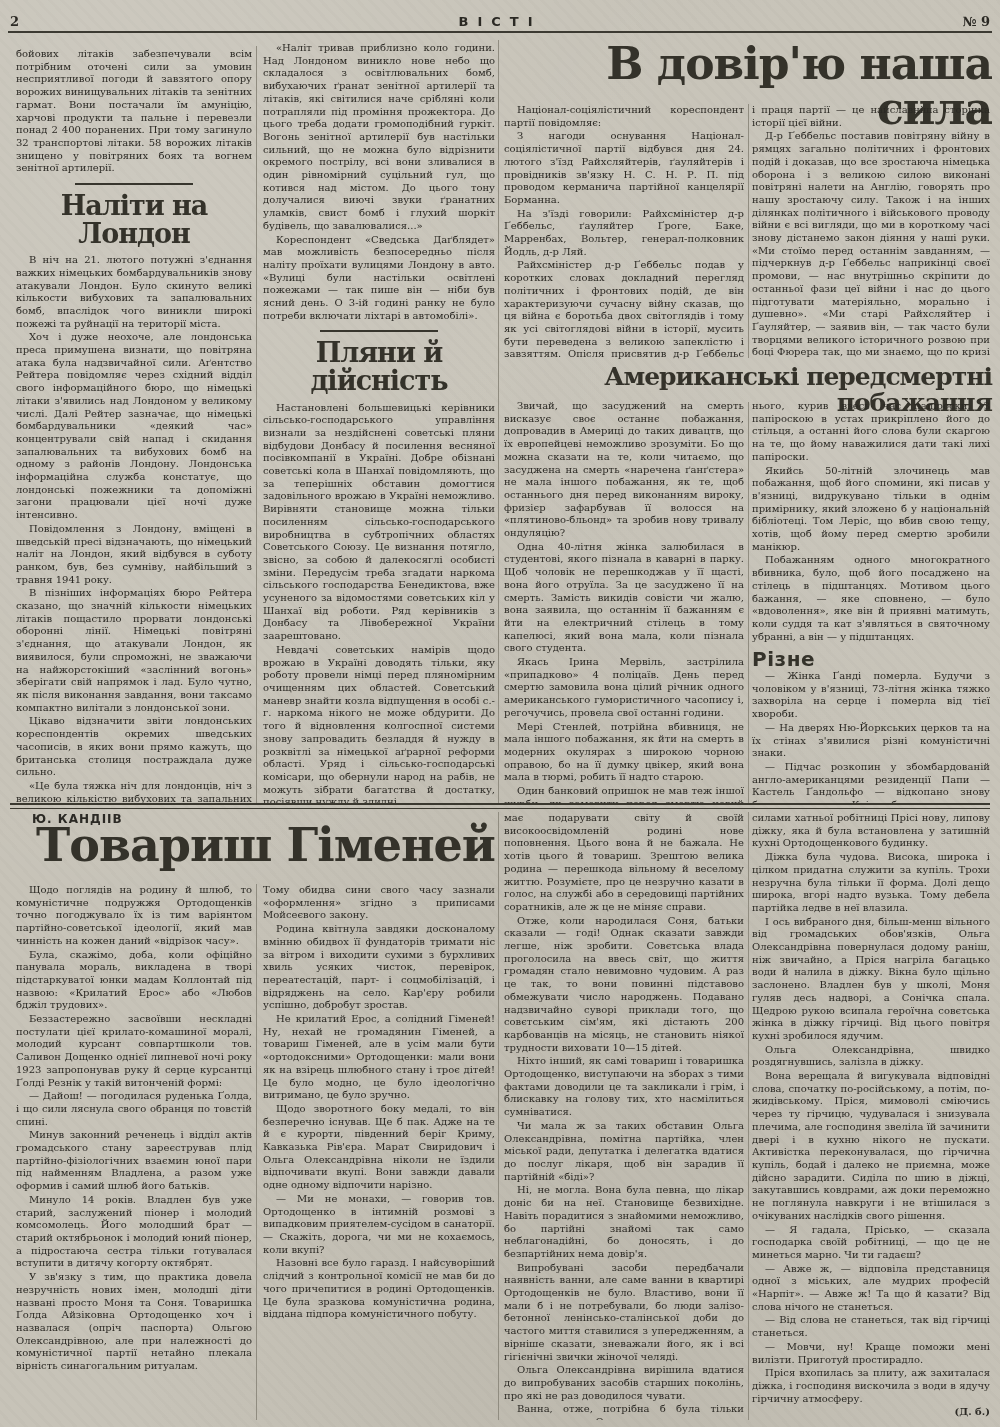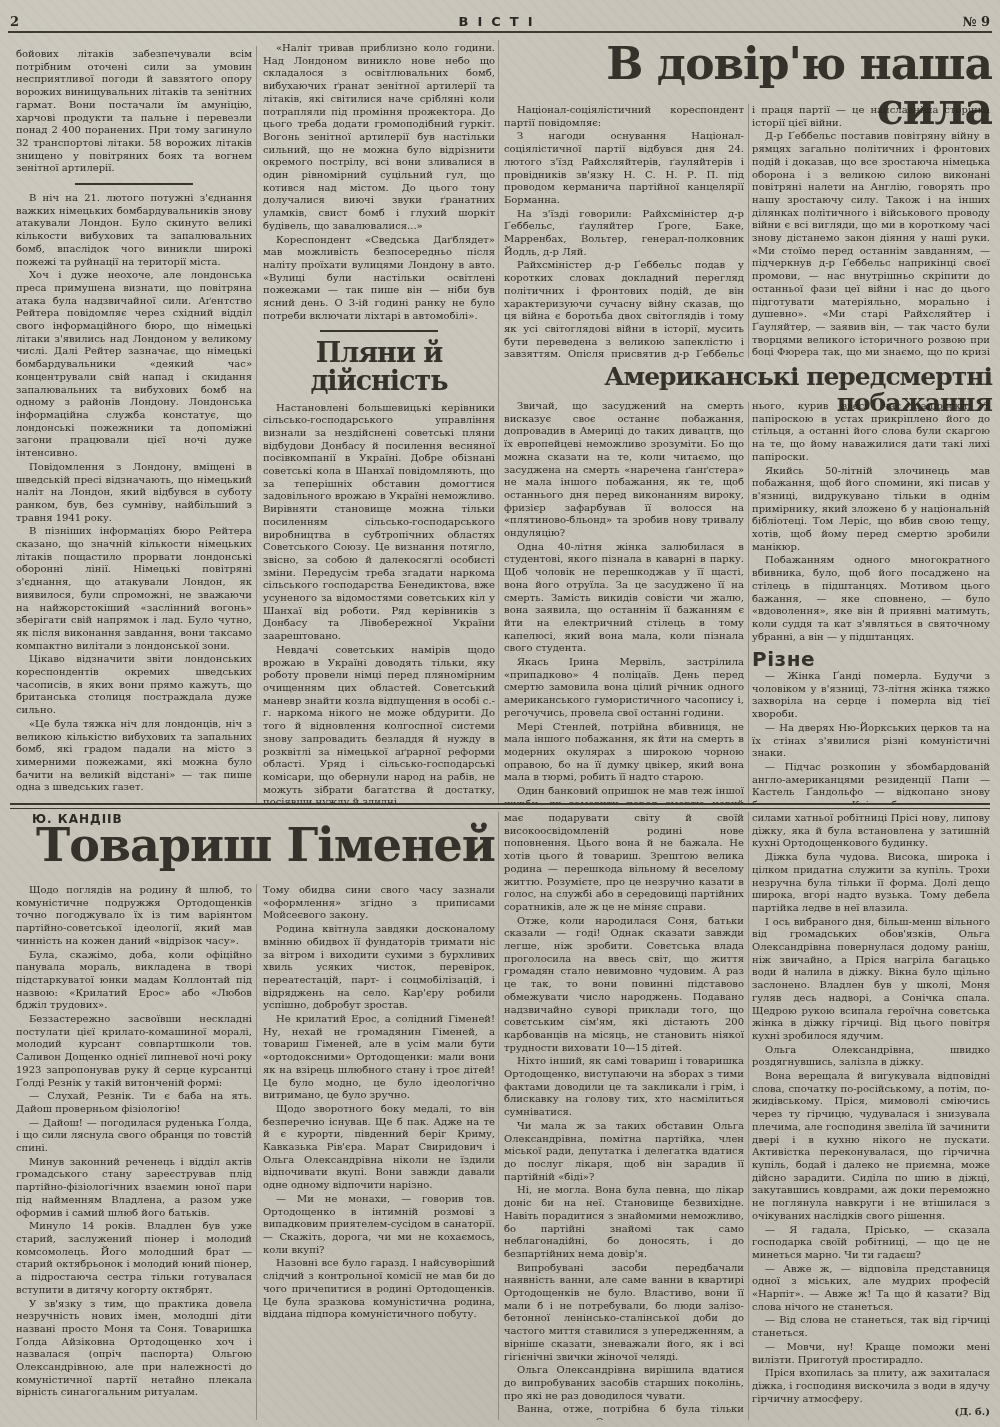--- a/index.html
+++ b/index.html
@@ -58,20 +58,21 @@
   <div class="vr" style="left:748px;top:402px;height:401px;"></div>
   <div class="vr" style="left:256px;top:884px;height:536px;"></div>
   <div class="vr" style="left:498px;top:812px;height:608px;"></div>
   <div class="vr" style="left:748px;top:812px;height:608px;"></div>
 
   <section class="col" style="left:16px;top:48px;width:236px;height:755px;">
     <div>
         <p class="noind">бойових літаків забезпечували всім потрібним оточені сили за умовин несприятливої погоди й завзятого опору ворожих винищувальних літаків та зенітних гармат. Вони постачали їм амуніцію, харчові продукти та пальне і перевезли понад 2 400 поранених. При тому загинуло 32 транспортові літаки. 58 ворожих літаків знищено у повітряних боях та вогнем зенітної артилерії.</p>
       </div>
     <hr class="sep">
+    <h2 class="head-col">Наліти на Лондон</h2>
     <div>
         <p>В ніч на 21. лютого потужні з'єднання важких німецьких бомбардувальників знову атакували Лондон. Було скинуто великі кількости вибухових та запалювальних бомб, впаслідок чого виникли широкі пожежі та руйнації на території міста.</p>
         <p>Хоч і дуже неохоче, але лондонська преса примушена визнати, що повітряна атака була надзвичайної сили. Аґентство Рейтера повідомляє через східний відділ свого інформаційного бюро, що німецькі літаки з'явились над Лондоном у великому числі. Далі Рейтер зазначає, що німецькі бомбардувальники «деякий час» концентрували свій напад і скидання запалювальних та вибухових бомб на одному з районів Лондону. Лондонська інформаційна служба констатує, що лондонські пожежники та допоміжні загони працювали цієї ночі дуже інтенсивно.</p>
         <p>Повідомлення з Лондону, вміщені в шведській пресі відзначають, що німецький наліт на Лондон, який відбувся в суботу ранком, був, без сумніву, найбільший з травня 1941 року.</p>
         <p>В пізніших інформаціях бюро Рейтера сказано, що значній кількости німецьких літаків пощастило прорвати лондонські оборонні лінії. Німецькі повітряні з'єднання, що атакували Лондон, як виявилося, були спроможні, не зважаючи на найжорстокіший «заслінний вогонь» зберігати свій напрямок і лад. Було чутно, як після виконання завдання, вони таксамо компактно вилітали з лондонської зони.</p>
         <p>Цікаво відзначити звіти лондонських кореспондентів окремих шведських часописів, в яких вони прямо кажуть, що британська столиця постраждала дуже сильно.</p>
         <p>«Це була тяжка ніч для лондонців, ніч з великою кількістю вибухових та запальних бомб, які градом падали на місто з химерними пожежами, які можна було бачити на великій відстані» — так пише одна з шведських газет.</p>
       </div>
   </section>
 
@@ -132,21 +133,20 @@
   <div class="hrule"></div>
 
   <span class="byline">Ю. КАНДІІВ</span>
   <h1 class="head-lg" style="left:16px;top:822px;width:479px;font-size:46px;">Товариш Гіменей</h1>
 
   <section class="col" style="left:16px;top:884px;width:236px;height:536px;">
     <div>
         <p>Щодо поглядів на родину й шлюб, то комуністичне подружжя Ортодощенків точно погоджувало їх із тим варіянтом партійно-советської ідеології, який мав чинність на кожен даний «відрізок часу».</p>
         <p>Була, скажімо, доба, коли офіційно панувала мораль, викладена в творі підстаркуватої юнки мадам Коллонтай під назвою: «Крилатий Ерос» або «Любов бджіл трудових».</p>
         <p>Беззастережно засвоївши нескладні постулати цієї крилато-комашиної моралі, молодий курсант совпартшколи тов. Саливон Дощенко однієї липневої ночі року 1923 запропонував руку й серце курсантці Ґолді Резнік у такій витонченій формі:</p>
-        <p>— Слухай, Резнік. Ти є баба на ять. Дайош проверньом фізіологію!</p>
         <p>— Дайош! — погодилася руденька Ґолда, і що сили ляснула свого обранця по товстій спині.</p>
         <p>Минув законний реченець і відділ актів громадського стану зареєстрував плід партійно-фізіологічних взаємин юної пари під найменням Владлена, а разом уже оформив і самий шлюб його батьків.</p>
         <p>Минуло 14 років. Владлен був уже старий, заслужений піонер і молодий комсомолець. Його молодший брат — старий октябрьонок і молодий юний піонер, а підростаюча сестра тільки готувалася вступити в дитячу когорту октябрят.</p>
         <p>У зв'язку з тим, що практика довела незручність нових імен, молодші діти названі просто Моня та Соня. Товаришка Ґолда Айзіковна Ортодощенко хоч і назвалася (опріч паспорта) Ольгою Олександрівною, але при належності до комуністичної партії нетайно плекала вірність синагогальним ритуалам.</p>
       </div>
   </section>
   <section class="col" style="left:263px;top:884px;width:232px;height:536px;">
     <div>
         <p class="noind">Тому обидва сини свого часу зазнали «оформлення» згідно з приписами Мойсеєвого закону.</p>
         <p>Родина квітнула завдяки досконалому вмінню обидвох її фундаторів тримати ніс за вітром і виходити сухими з бурхливих хвиль усяких чисток, перевірок, переатестацій, парт- і соцмобілізацій, і відряджень на село. Кар'єру робили успішно, добробут зростав.</p>

